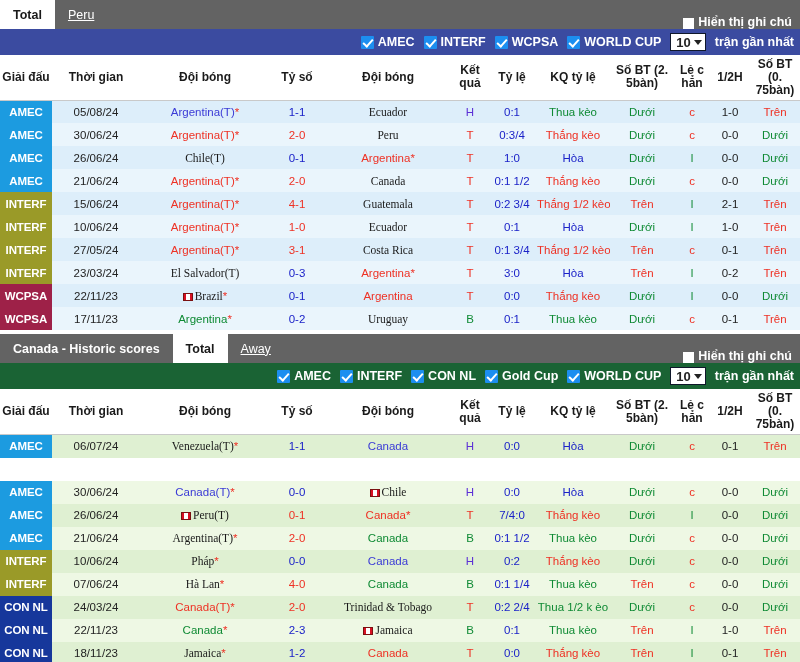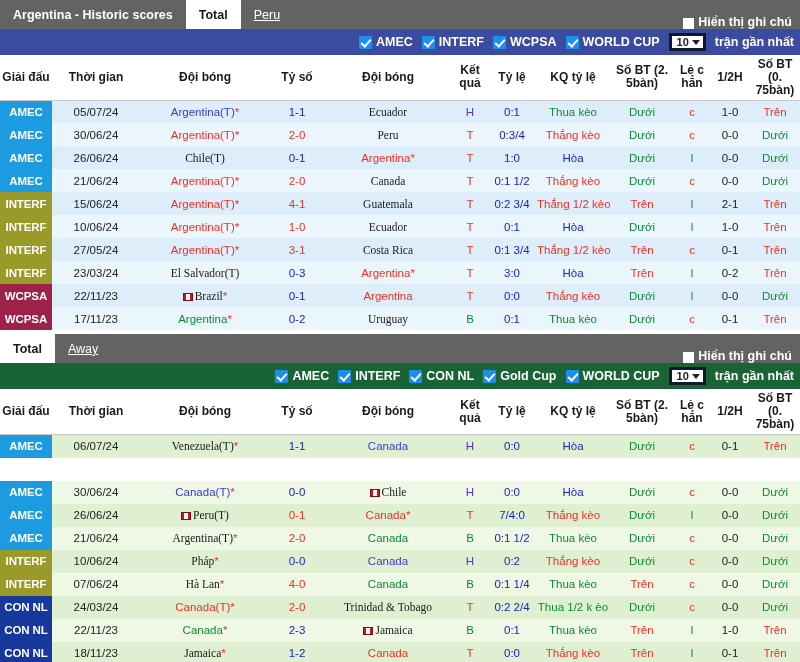--- a/index.html
+++ b/index.html
@@ -84,25 +84,25 @@
     position: absolute;
     left: 4px; top: 1px;
     width: 4px; height: 8px;
     border: solid #ffffff;
     border-width: 0 2px 2px 0;
     transform: rotate(42deg);
   }
   .sel-wrap {
     background: #ffffff;
     color: #222;
-    border: 3px solid #0f172a;
+    border: 1px solid #0f172a;
     height: 18px;
     display: flex; align-items: center;
     padding: 0 3px 0 5px;
-    font-size: 11px; font-weight: bold;
+    font-size: 13px; font-weight: bold;
     gap: 3px;
     cursor: pointer;
     justify-content: flex-end;
   }
   .caret {
     width: 0; height: 0;
     border-left: 4px solid transparent;
     border-right: 4px solid transparent;
     border-top: 5px solid #222;
   }
@@ -176,21 +176,20 @@
   .wrap2 { white-space: normal; line-height: 1.05; margin-top: 24px; }
   .bottom-pad { height: 4px; background: #ffffff; }
 </style>
 </head>
 <body>
 
 <div class="page">
   <div id="tables-container">
       <div class="table-block">
         <div class="titlebar">
-          <div class="team-title">Argentina - Historic scores</div>
           <div class="tab active">Total</div>
           <div class="tab link">Peru</div>
           <div class="note-toggle">
             <span class="note-box"></span>
             <span>Hiển thị ghi chú</span>
           </div>
         </div>
         <div class="filterbar blue">
           <div class="chk-item">
             <span class="chk"></span>
@@ -241,21 +240,21 @@
               <th>KQ tỷ lệ</th>
               <th>Số BT (2. 5bàn)</th>
               <th>Lẻ c hẳn</th>
               <th>1/2H</th>
               <th>Số BT (0. 75bàn)</th>
             </tr>
           </thead>
           <tbody>
             <tr class="rowA-blue">
               <td class="lg lg-AMEC">AMEC</td>
-              <td class="c-dark">05/07/24</td>
+              <td class="c-dark">05/08/24</td>
               <td><span class="c-dkblue">Argentina(T)</span><span class="star">*</span></td>
               <td class="c-blue">1-1</td>
               <td><span class="c-black">Ecuador</span></td>
               <td class="c-purple">H</td>
               <td class="c-blue">0:1</td>
               <td class="c-green wrap2">Thua kèo</td>
               <td class="c-green">Dưới</td>
               <td class="c-red">c</td>
               <td class="c-dark">1-0</td>
               <td class="c-red">Trên</td>
@@ -385,20 +384,21 @@
               <td class="c-red">c</td>
               <td class="c-dark">0-1</td>
               <td class="c-red">Trên</td>
             </tr>
           </tbody>
         </table>
         <div class="bottom-pad"></div>
       </div>
       <div class="table-block">
         <div class="titlebar">
+          <div class="team-title">Canada - Historic scores</div>
           <div class="tab active">Total</div>
           <div class="tab link">Away</div>
           <div class="note-toggle">
             <span class="note-box"></span>
             <span>Hiển thị ghi chú</span>
           </div>
         </div>
         <div class="filterbar green">
           <div class="chk-item">
             <span class="chk"></span>

